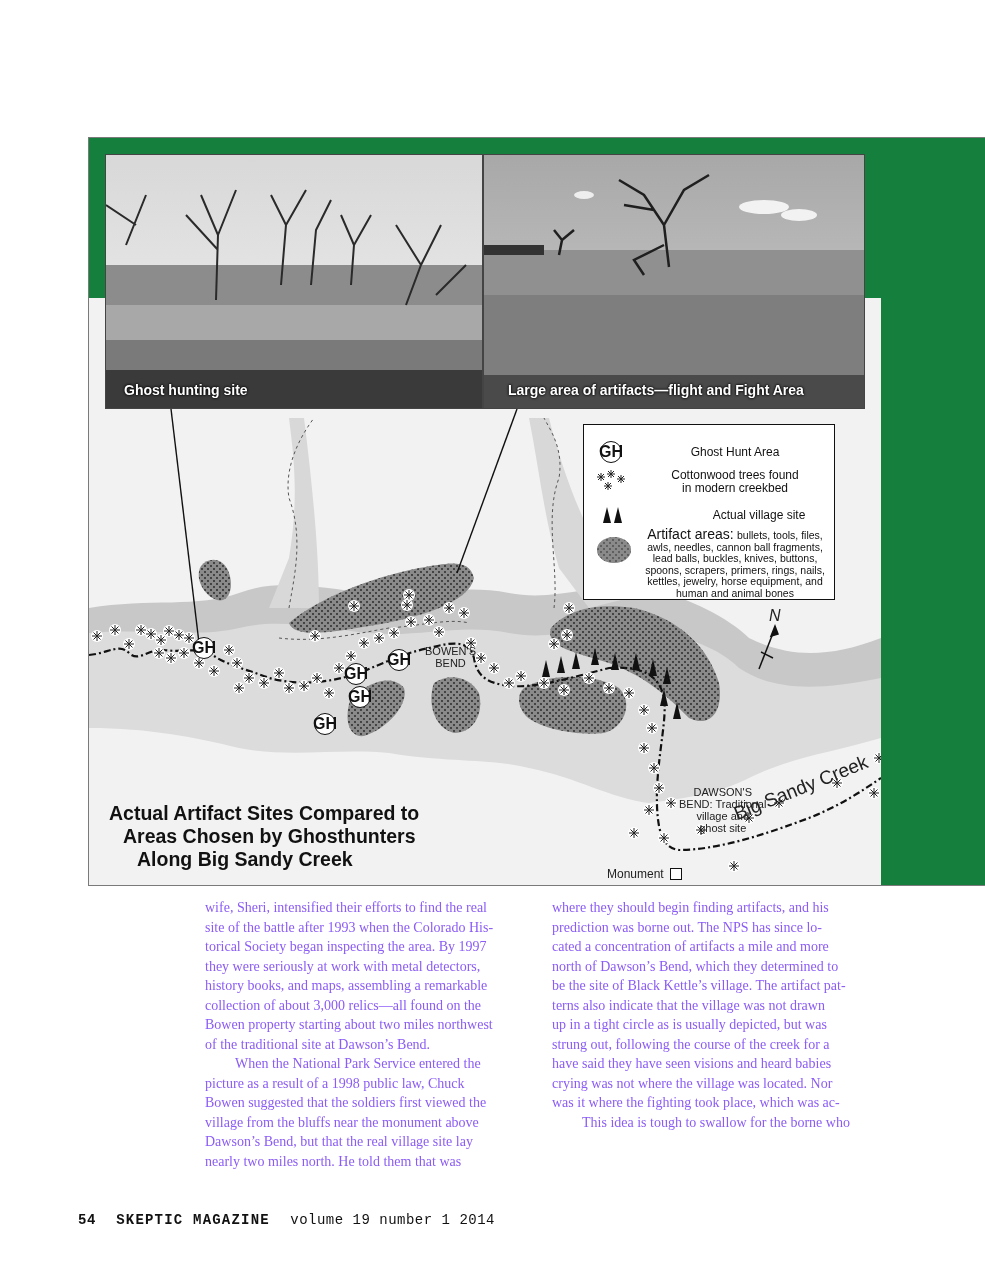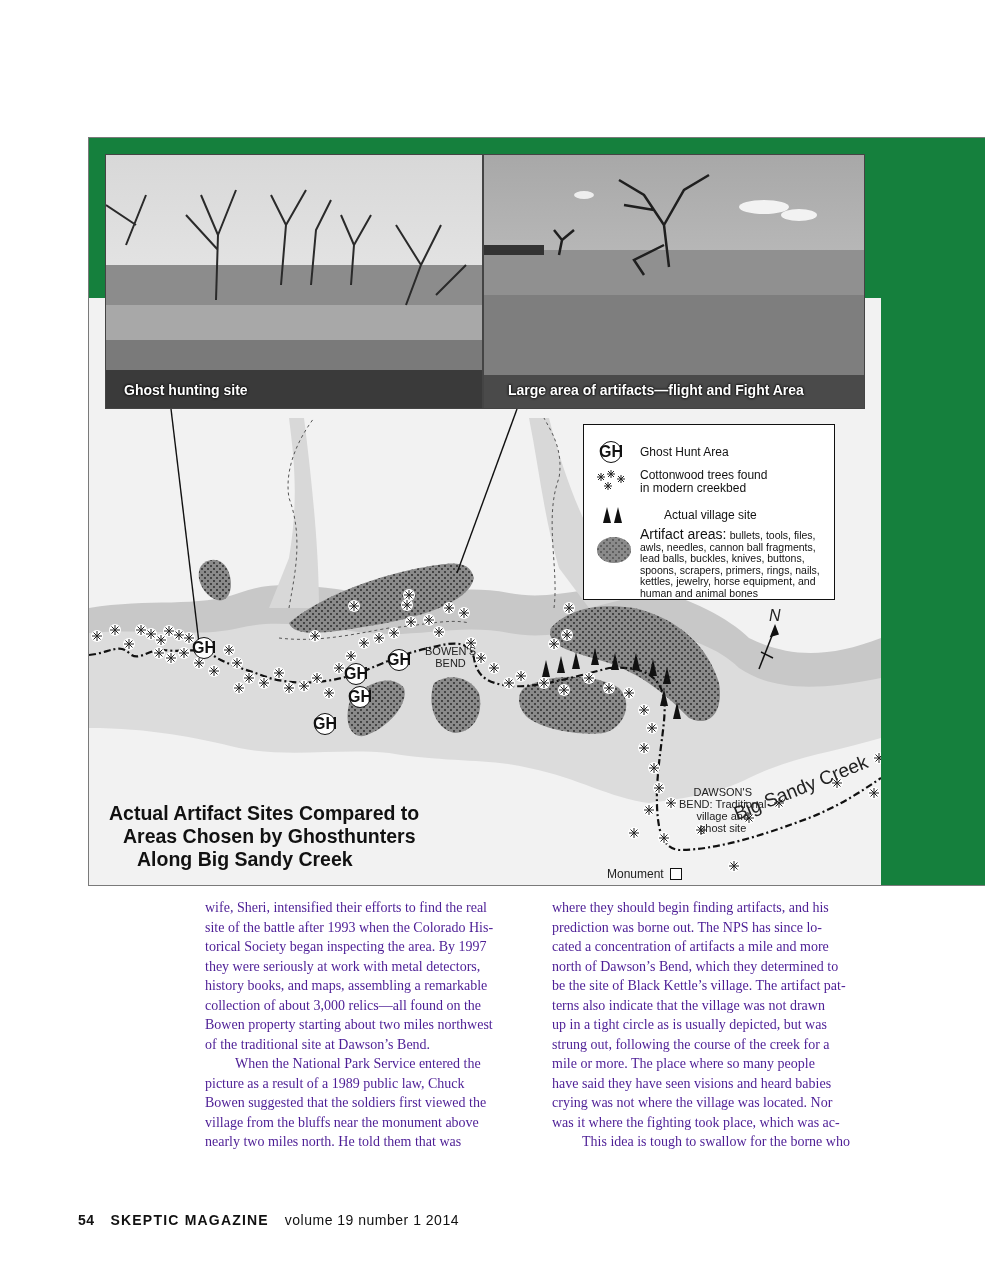--- a/index.html
+++ b/index.html
@@ -10,36 +10,36 @@
   .photo.left { left:16px; width:378px; }
   .photo.right { left:394px; width:382px; }
   .photo svg { position:absolute; left:0; top:0; }
   .photo-caption { position:absolute; bottom:10px; color:#ffffff; font-weight:bold; font-size:14px; text-shadow:0 0 3px #000, 0 0 2px #000; white-space:nowrap; }
   .photo.left .photo-caption { left:18px; }
   .photo.right .photo-caption { left:24px; }
   .map-svg { position:absolute; left:0; top:0; }
   .legend { position:absolute; left:494px; top:286px; width:252px; height:176px; border:1.5px solid #111; background:#fff; box-sizing:border-box; }
   .legend-row { position:absolute; left:0; width:100%; }
   .legend-icon { position:absolute; left:12px; }
-  .legend-text { position:absolute; left:56px; font-size:12px; line-height:13px; color:#111; width:190px; }
+  .legend-text { position:absolute; left:56px; font-size:12px; line-height:13px; color:#111; width:190px;text-align:center; }
   .legend-text .big { font-size:14px; }
   .legend-text .small { font-size:10.5px; }
   .gh-badge { display:inline-flex; align-items:center; justify-content:center; width:22px; height:22px; border-radius:50%; border:1.5px solid #111; background:#fff; font-weight:bold; font-size:16px; color:#111; box-sizing:border-box; }
   .map-title { position:absolute; left:20px; top:664px; font-weight:bold; font-size:19.5px; line-height:23px; color:#111; }
   .map-title div:nth-child(2) { padding-left:14px; }
   .map-title div:nth-child(3) { padding-left:28px; }
   .map-label { position:absolute; font-size:11px; color:#222; line-height:12px; text-align:center; }
   .creek-label { position:absolute; left:650px; top:665px; font-size:19px; color:#222; transform:rotate(-22deg); transform-origin:left bottom; white-space:nowrap; }
   .monument { position:absolute; left:518px; top:729px; font-size:12px; color:#222; display:flex; align-items:center; gap:6px; }
   .monument-box { width:10px; height:10px; border:1.5px solid #111; background:#fff; display:inline-block; }
-  .body-text { position:absolute; top:898px; font-family:"Liberation Serif", serif; font-size:14px; line-height:19.5px; color:#4c1d95; }
+  .body-text { position:absolute; top:898px; font-family:"Liberation Serif", serif; font-size:14px; line-height:19.5px; color:#8b5cf6; }
   .col-left { left:205px; width:330px; }
   .col-right { left:552px; width:325px; }
   .body-text .ln { display:block; white-space:nowrap; }
-  .footer { position:absolute; left:78px; top:1212px; font-size:14px; color:#111; white-space:nowrap; }
+  .footer { position:absolute; left:78px; top:1212px; font-size:14px; color:#111; white-space:nowrap;font-family:Liberation Mono, monospace; }
   .footer .pg { font-weight:bold; letter-spacing:0.5px; margin-right:12px; }
   .footer .mag { font-weight:bold; letter-spacing:1.2px; margin-right:12px; }
   .footer .issue { letter-spacing:0.5px; }
 </style>
 </head>
 <body>
 
 <div class="figure">
   <div class="map-bg"></div>
 
@@ -288,36 +288,36 @@
 <div class="body-text col-left">
   <span class="ln">wife, Sheri, intensified their efforts to find the real</span>
   <span class="ln">site of the battle after 1993 when the Colorado His-</span>
   <span class="ln">torical Society began inspecting the area. By 1997</span>
   <span class="ln">they were seriously at work with metal detectors,</span>
   <span class="ln">history books, and maps, assembling a remarkable</span>
   <span class="ln">collection of about 3,000 relics—all found on the</span>
   <span class="ln">Bowen property starting about two miles northwest</span>
   <span class="ln">of the traditional site at Dawson’s Bend.</span>
   <span class="ln" style="padding-left:30px;">When the National Park Service entered the</span>
-  <span class="ln">picture as a result of a 1989 public law, Chuck</span>
+  <span class="ln">picture as a result of a 1998 public law, Chuck</span>
   <span class="ln">Bowen suggested that the soldiers first viewed the</span>
   <span class="ln">village from the bluffs near the monument above</span>
+  <span class="ln">Dawson’s Bend, but that the real village site lay</span>
   <span class="ln">nearly two miles north. He told them that was</span>
 </div>
 
 <div class="body-text col-right">
   <span class="ln">where they should begin finding artifacts, and his</span>
   <span class="ln">prediction was borne out. The NPS has since lo-</span>
   <span class="ln">cated a concentration of artifacts a mile and more</span>
   <span class="ln">north of Dawson’s Bend, which they determined to</span>
   <span class="ln">be the site of Black Kettle’s village. The artifact pat-</span>
   <span class="ln">terns also indicate that the village was not drawn</span>
   <span class="ln">up in a tight circle as is usually depicted, but was</span>
   <span class="ln">strung out, following the course of the creek for a</span>
-  <span class="ln">mile or more. The place where so many people</span>
   <span class="ln">have said they have seen visions and heard babies</span>
   <span class="ln">crying was not where the village was located. Nor</span>
   <span class="ln">was it where the fighting took place, which was ac-</span>
   <span class="ln" style="padding-left:30px;">This idea is tough to swallow for the borne who</span>
 </div>
 
 <div class="footer">
   <span class="pg">54</span>
   <span class="mag">SKEPTIC MAGAZINE</span>
   <span class="issue">volume 19  number 1  2014</span>

